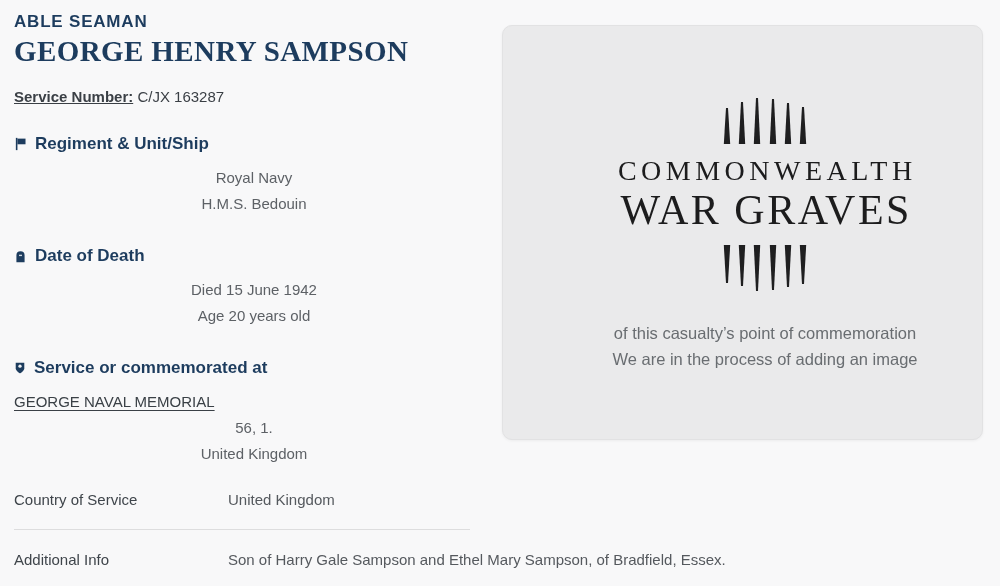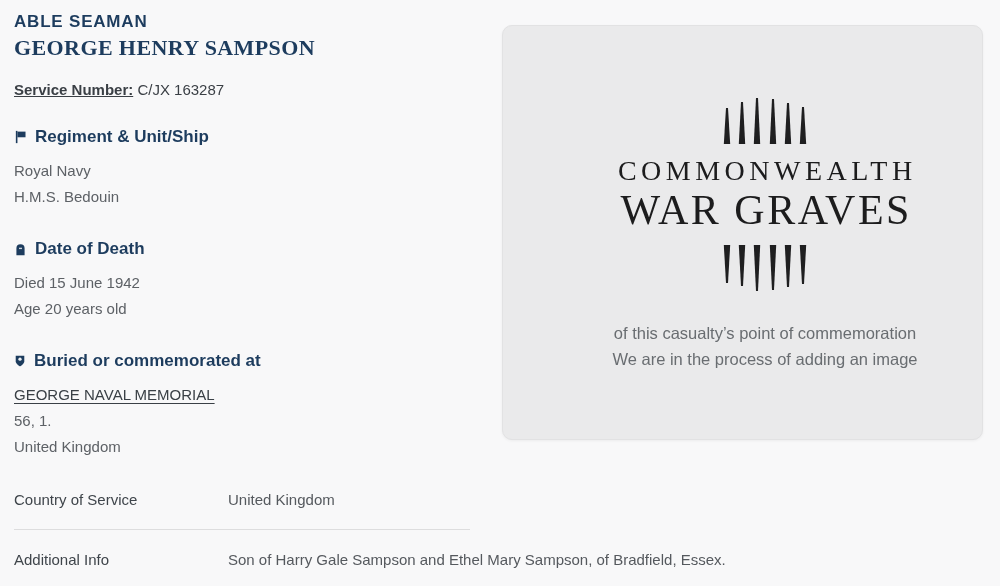--- a/index.html
+++ b/index.html
@@ -25,21 +25,21 @@
   .rank {
     font-family: Liberation Sans, sans-serif;
     font-size: 17px;
     font-weight: 600;
     letter-spacing: 0.8px;
     color: #1d3c5e;
     margin-top: 4px;
   }
   .casualty-name {
     font-family: "Liberation Serif", serif;
-    font-size: 22px;
+    font-size: 29px;
     font-weight: 700;
     letter-spacing: 0.4px;
     color: #1d3c5e;
     margin-top: 3px;
   }
   .service-row {
     margin-top: 20px;
     font-size: 15px;
     color: #3a3f45;
   }
@@ -52,20 +52,21 @@
     font-size: 17px;
     font-weight: 700;
     color: #1d3c5e;
   }
   .section-heading svg { flex: 0 0 auto; display: block; }
   .section-lines { margin-top: 11px; }
   .section-lines .line {
     font-size: 15px;
     line-height: 26px;
     color: #5d6166;
+    text-align: center;
   }
   .memorial-link {
     display: inline-block;
     font-size: 15px;
     line-height: 26px;
     color: #3a4046;
     text-decoration: underline;
     text-underline-offset: 3px;
     cursor: pointer;
   }
@@ -193,21 +194,21 @@
     </div>
 
     <div class="section">
       <div class="section-heading">
         <span>
           <svg width="12" height="14" viewBox="0 0 14 14">
             <path d="M2 0.8 h10 v6.4 c0 3.3 -5 6 -5 6 s-5 -2.7 -5 -6 z" fill="#1d3c5e"></path>
             <circle cx="7" cy="4.9" r="1.9" fill="#eef1f4"></circle>
           </svg>
         </span>
-        <span>Buried or commemorated at</span>
+        <span>Service or commemorated at</span>
       </div>
       <div class="section-lines">
         <a class="memorial-link">GEORGE NAVAL MEMORIAL</a>
         <div class="line">56, 1.</div>
         <div class="line">United Kingdom</div>
       </div>
     </div>
   </div>
 
   <div class="details">

